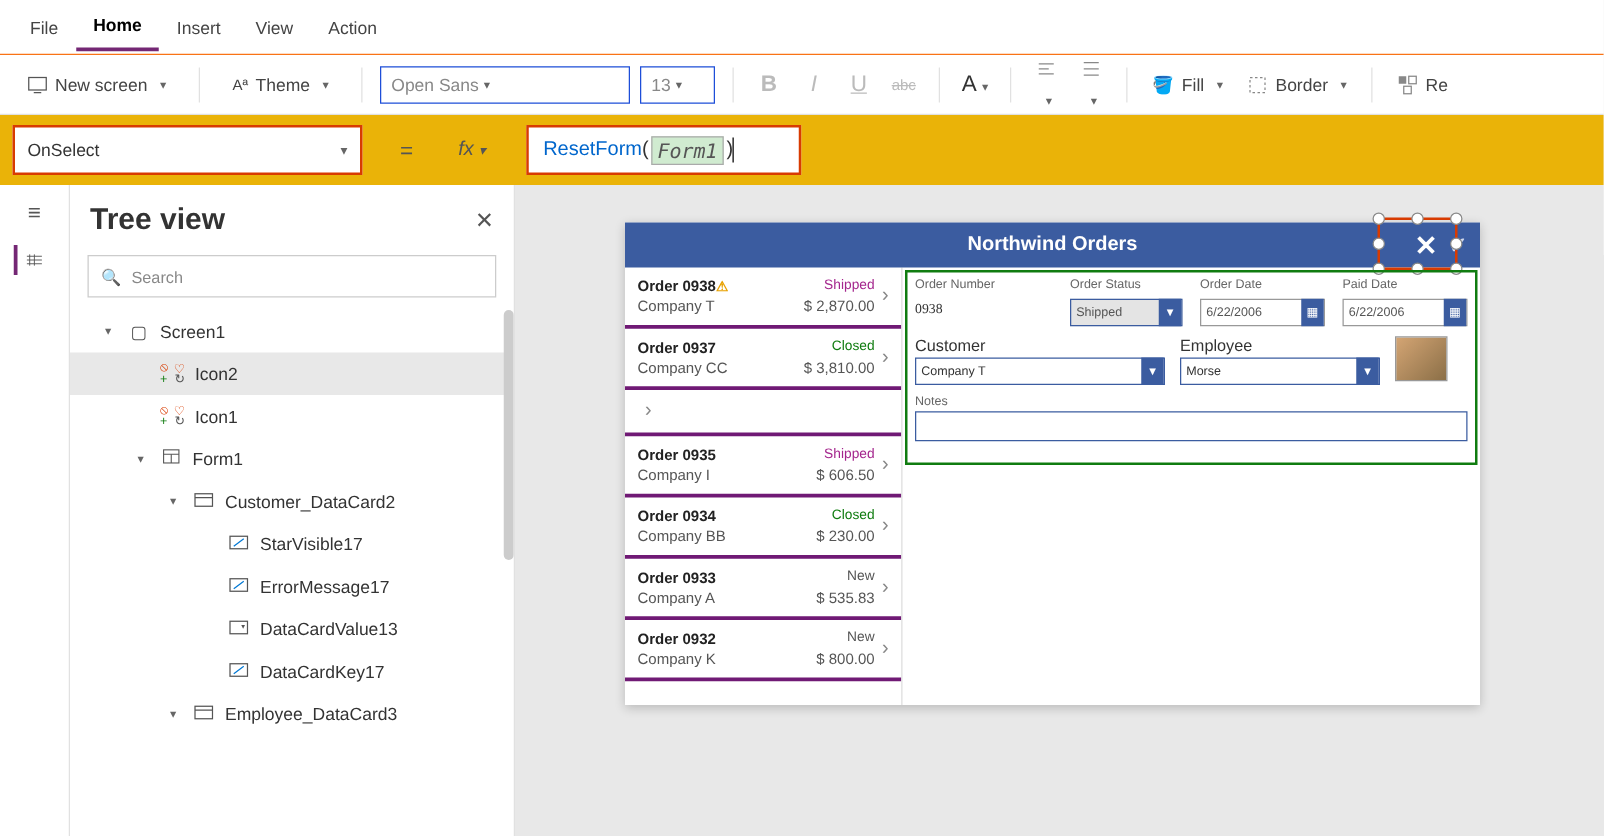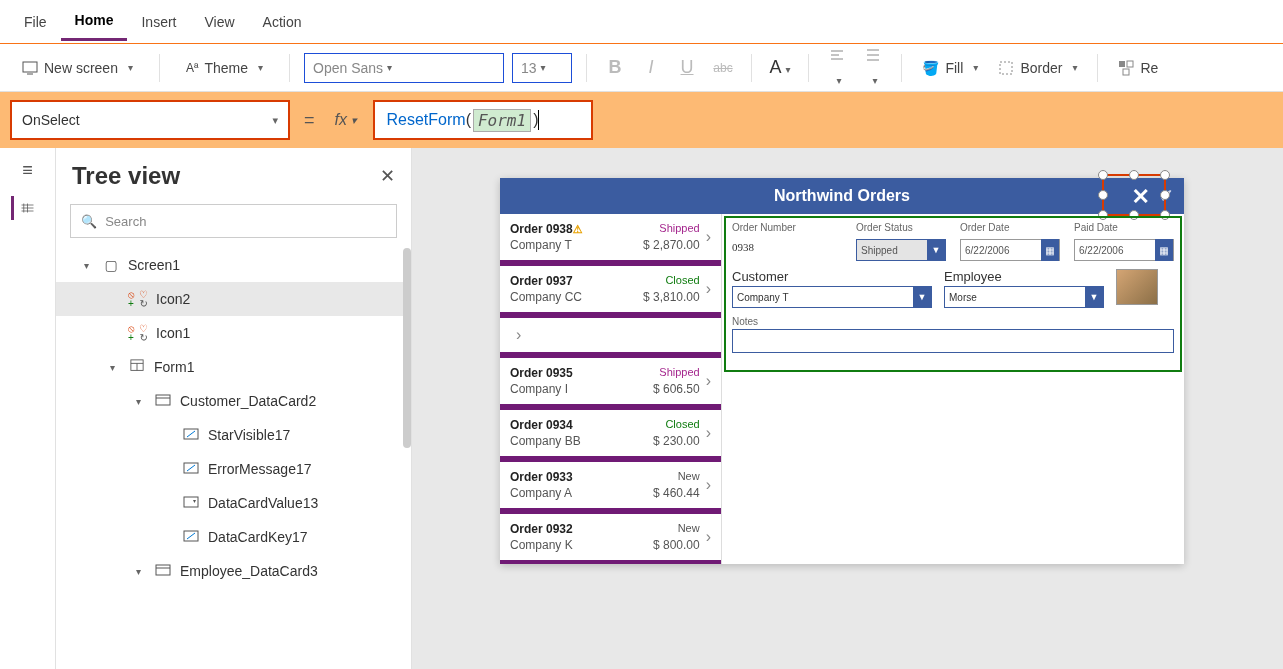--- a/index.html
+++ b/index.html
@@ -15,21 +15,21 @@
 .tool-seg { display: flex; align-items: center; gap: 6px; padding: 0 6px; }
 .tool-btn { display: flex; align-items: center; gap: 6px; padding: 4px 6px; cursor: pointer; color: #444; font-size: 14px;}
 .chev::after { content:"▾"; font-size:10px; margin-left:4px; color:#666;}
 .sel { border:1px solid #1d4ed8; height:30px; display:flex; align-items:center; padding:0 8px; color:#888; font-size:14px; background:#fff;}
 .sel.font { width:200px;}
 .sel.size { width:60px;}
 .fmt { color:#bbb; font-size:18px; width:28px; text-align:center; cursor:pointer;}
 .divider-v { width:1px; height:28px; background:#e1e1e1; margin:0 6px;}
 
 
-.formulabar { background:#fdba74; height:56px; display:flex; align-items:center; padding:6px 10px; gap:10px;}
+.formulabar { background:#eab308; height:56px; display:flex; align-items:center; padding:6px 10px; gap:26px;}
 .prop-select { width:280px; height:40px; border:2px solid #d83b01; background:#fff; display:flex; align-items:center; padding:0 10px; justify-content:space-between; font-size:14px;}
 .eq { font-size:18px; color:#555; padding:0 4px;}
 .fx { display:flex; align-items:center; font-style:italic; font-size:16px; color:#555; gap:4px; padding:0 6px;}
 .formula-box { border:2px solid #d83b01; background:#fff; height:40px; display:flex; align-items:center; padding:0 12px; font-size:16px; width:220px;}
 .formula-box .fn { color:#0066cc;}
 .formula-box .arg { background:#d0ebd0; border:1px solid #aaa; padding:1px 4px; font-style:italic; color:#555; margin:0 2px; font-family:monospace;}
 .formula-box .cursor { border-right:1px solid #000; height:20px;}
 
 
 .main { display:flex; height:calc(669px - 44px - 48px - 56px);}
@@ -58,21 +58,21 @@
 .dual-icon .heart { position:absolute; top:-2px; right:0; font-size:10px; color:#d83b01;}
 .dual-icon .plus { position:absolute; bottom:-2px; left:0; font-size:10px; color:#107c10;}
 .dual-icon .refresh { position:absolute; bottom:-2px; right:0; font-size:10px; color:#555;}
 
 
 .canvas { flex:1; background:#e8e8e8; position:relative; padding:30px 0 0 88px;}
 .app { width:684px; background:#fff; box-shadow:0 2px 8px rgba(0,0,0,.2);}
 .apphead { background:#3b5ca0; color:#fff; height:36px; display:flex; align-items:center; justify-content:center; position:relative; font-weight:600; font-size:16px;}
 .appbody { display:flex; height:350px;}
 .orderlist { width:222px; border-right:1px solid #ddd; overflow:hidden;}
-.orow { border-bottom:6px solid #701a75; padding:8px 10px; display:flex; align-items:center; position:relative;}
+.orow { border-bottom:3px solid #701a75; padding:8px 10px; display:flex; align-items:center; position:relative;}
 .orow .info { flex:1;}
 .orow .ln1 { display:flex; justify-content:space-between; font-size:12px;}
 .orow .ln1 .oid { font-weight:600; color:#222;}
 .orow .ln1 .stat { font-size:11px;}
 .orow .ln2 { display:flex; justify-content:space-between; font-size:12px; color:#555; margin-top:2px;}
 .orow .arr { color:#888; font-size:16px; padding-left:6px;}
 .s-shipped { color:#a4268d;}
 .s-closed { color:#107c10;}
 .s-invoiced { color:#3b5ca0;}
 .s-new { color:#555;}
@@ -395,21 +395,21 @@
               <div class="arr">›</div>
             </div>
             <div class="orow">
               <div class="info">
     <div class="ln1">
                   <span class="oid">Order 0933</span>
                   <span class="stat s-new">New</span>
                 </div>
     <div class="ln2">
                   <span>Company A</span>
-                  <span>$ 460.44</span>
+                  <span>$ 535.83</span>
                 </div>
   </div>
               <div class="arr">›</div>
             </div>
             <div class="orow">
               <div class="info">
     <div class="ln1">
                   <span class="oid">Order 0932</span>
                   <span class="stat s-new">New</span>
                 </div>

